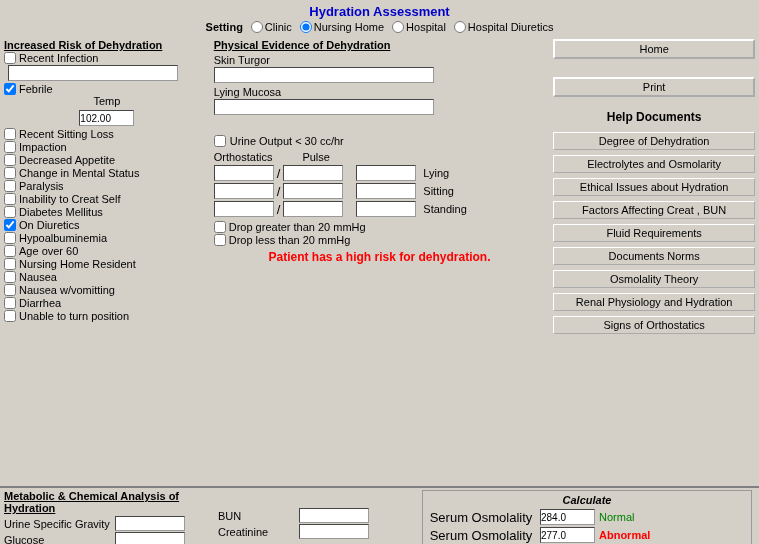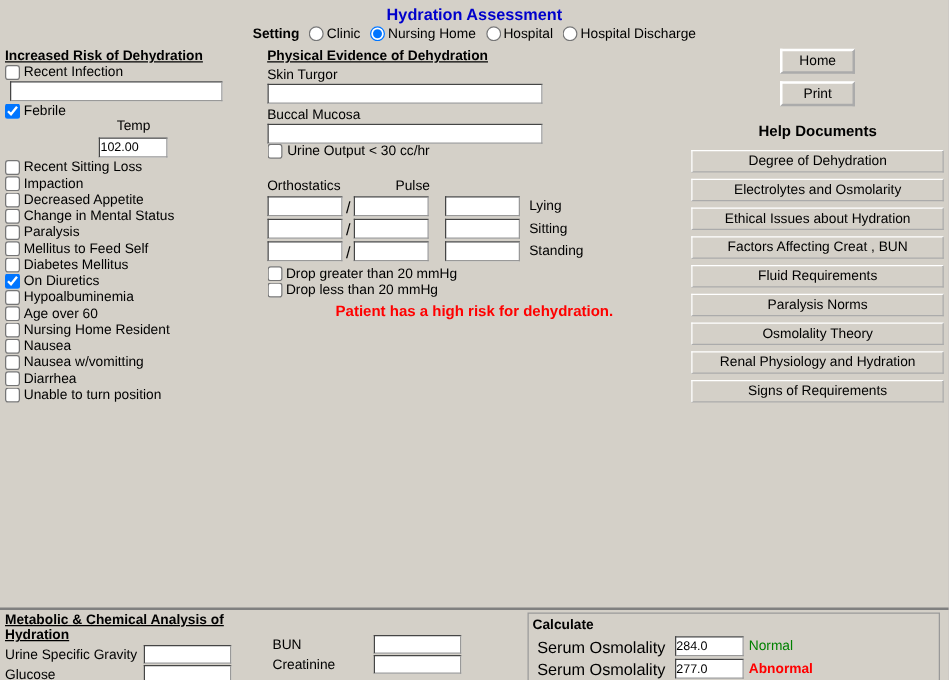--- a/index.html
+++ b/index.html
@@ -89,22 +89,21 @@
       background: #d4d0c8;
       border: 2px outset #fff;
       font-size: 11px;
       padding: 2px 8px;
       cursor: pointer;
       min-width: 60px;
     }
     .home-print-area {
       display: flex;
       flex-direction: column;
-      align-items: center;
-      gap: 6px;
+      gap: 18px;
       margin-bottom: 6px;
     }
     .orth-row {
       display: flex;
       align-items: center;
       gap: 3px;
       margin: 2px 0;
     }
     .slash { font-size: 13px; }
     .warning-text {
@@ -163,21 +162,21 @@
     <div class="radio-item">
       <input type="radio" name="setting" checked="" style="">
       <span>Nursing Home</span>
     </div>
     <div class="radio-item">
       <input type="radio" name="setting" style="">
       <span>Hospital</span>
     </div>
     <div class="radio-item">
       <input type="radio" name="setting" style="">
-      <span>Hospital Discharge</span>
+      <span>Hospital Diuretics</span>
     </div>
   </div>
 
   <div style="display:flex; height: calc(100% - 95px);">
 
     <div class="left-panel">
       <div class="section-header">Increased Risk of Dehydration</div>
 
       <div class="checkbox-item">
         <input type="checkbox" style="">
@@ -211,21 +210,21 @@
       <div class="checkbox-item">
         <input type="checkbox" style="">
         <span>Change in Mental Status</span>
       </div>
       <div class="checkbox-item">
         <input type="checkbox" style="">
         <span>Paralysis</span>
       </div>
       <div class="checkbox-item">
         <input type="checkbox" style="">
-        <span>Mellitus to Feed Self</span>
+        <span>Inability to Creat Self</span>
       </div>
       <div class="checkbox-item">
         <input type="checkbox" style="">
         <span>Diabetes Mellitus</span>
       </div>
       <div class="checkbox-item">
         <input type="checkbox" checked="" style="">
         <span>On Diuretics</span>
       </div>
       <div class="checkbox-item">
@@ -259,31 +258,31 @@
     </div>
 
     <div class="middle-panel">
       <div class="section-header">Physical Evidence of Dehydration</div>
 
       
       <div style="margin: 3px 0 1px 0;">Skin Turgor</div>
       <input type="text" style="width: 220px;">
 
       
-      <div style="margin: 3px 0 1px 0;">Buccal Mucosa</div>
+      <div style="margin: 3px 0 1px 0;">Lying Mucosa</div>
       <input type="text" style="width: 220px;">
 
       
-      <div style="margin: 0 0 2px 0; display:flex; align-items:flex-end; gap:4px;">
+      <div style="margin: 20px 0 2px 0; display:flex; align-items:flex-end; gap:4px;">
         <input type="checkbox" style="">
         <span>Urine Output &lt; 30 cc/hr</span>
       </div>
 
       
-      <div style="display:flex; gap:44px; margin-top:16px;">
+      <div style="display:flex; gap:30px; margin-top:4px;">
         <span>Orthostatics</span>
         <span>Pulse</span>
       </div>
 
       
       <div class="orth-row">
         <input type="text" style="width: 60px;">
         <span class="slash">/</span>
         <input type="text" style="width: 60px;">
         <input type="text" style="width: 60px; margin-left: 10px;">
@@ -324,24 +323,24 @@
       <div class="home-print-area">
         <button class="action-button">Home</button>
         <button class="action-button">Print</button>
       </div>
       <div class="help-section-title">Help Documents</div>
       <button class="help-button">Degree of Dehydration</button>
       <button class="help-button">Electrolytes and Osmolarity</button>
       <button class="help-button">Ethical Issues about Hydration</button>
       <button class="help-button">Factors Affecting Creat , BUN</button>
       <button class="help-button">Fluid Requirements</button>
-      <button class="help-button">Paralysis Norms</button>
+      <button class="help-button">Documents Norms</button>
       <button class="help-button">Osmolality Theory</button>
       <button class="help-button">Renal Physiology and Hydration</button>
-      <button class="help-button">Signs of Requirements</button>
+      <button class="help-button">Signs of Orthostatics</button>
     </div>
   </div>
 
   <div style="border-top:2px solid #808080; padding:2px 4px;">
     <div style="display:flex; gap:4px;">
 
       <div style="width:210px;">
         <div class="section-header" style="font-size:11px;">Metabolic &amp; Chemical Analysis of Hydration</div>
         <div style="display:grid; grid-template-columns:110px 80px; gap:1px; align-items:center; font-size:11px; margin-top:2px;">
           <span>Urine Specific Gravity</span>
@@ -359,21 +358,21 @@
           <span>BUN</span>
           <input type="text" style="width: 70px; height: 15px;">
           <span>Creatinine</span>
           <input type="text" style="width: 70px; height: 15px;">
 
         </div>
 
       </div>
 
       <div style="width:330px; border:1px solid #999; padding:3px;">
-        <div style="text-align:left; font-weight:bold; margin-bottom:3px;">Calculate</div>
+        <div style="text-align:center; font-weight:bold; margin-bottom:3px;font-style:italic;">Calculate</div>
 
         <div class="calc-row">
           <div class="calc-label">Serum Osmolality</div>
           <input type="text" value="284.0" style="width: 55px; height: 16px;">
           <span class="normal-text">Normal</span>
         </div>
 
         <div class="calc-row">
           <div class="calc-label">Serum Osmolality</div>
           <input type="text" value="277.0" style="width: 55px; height: 16px;">

